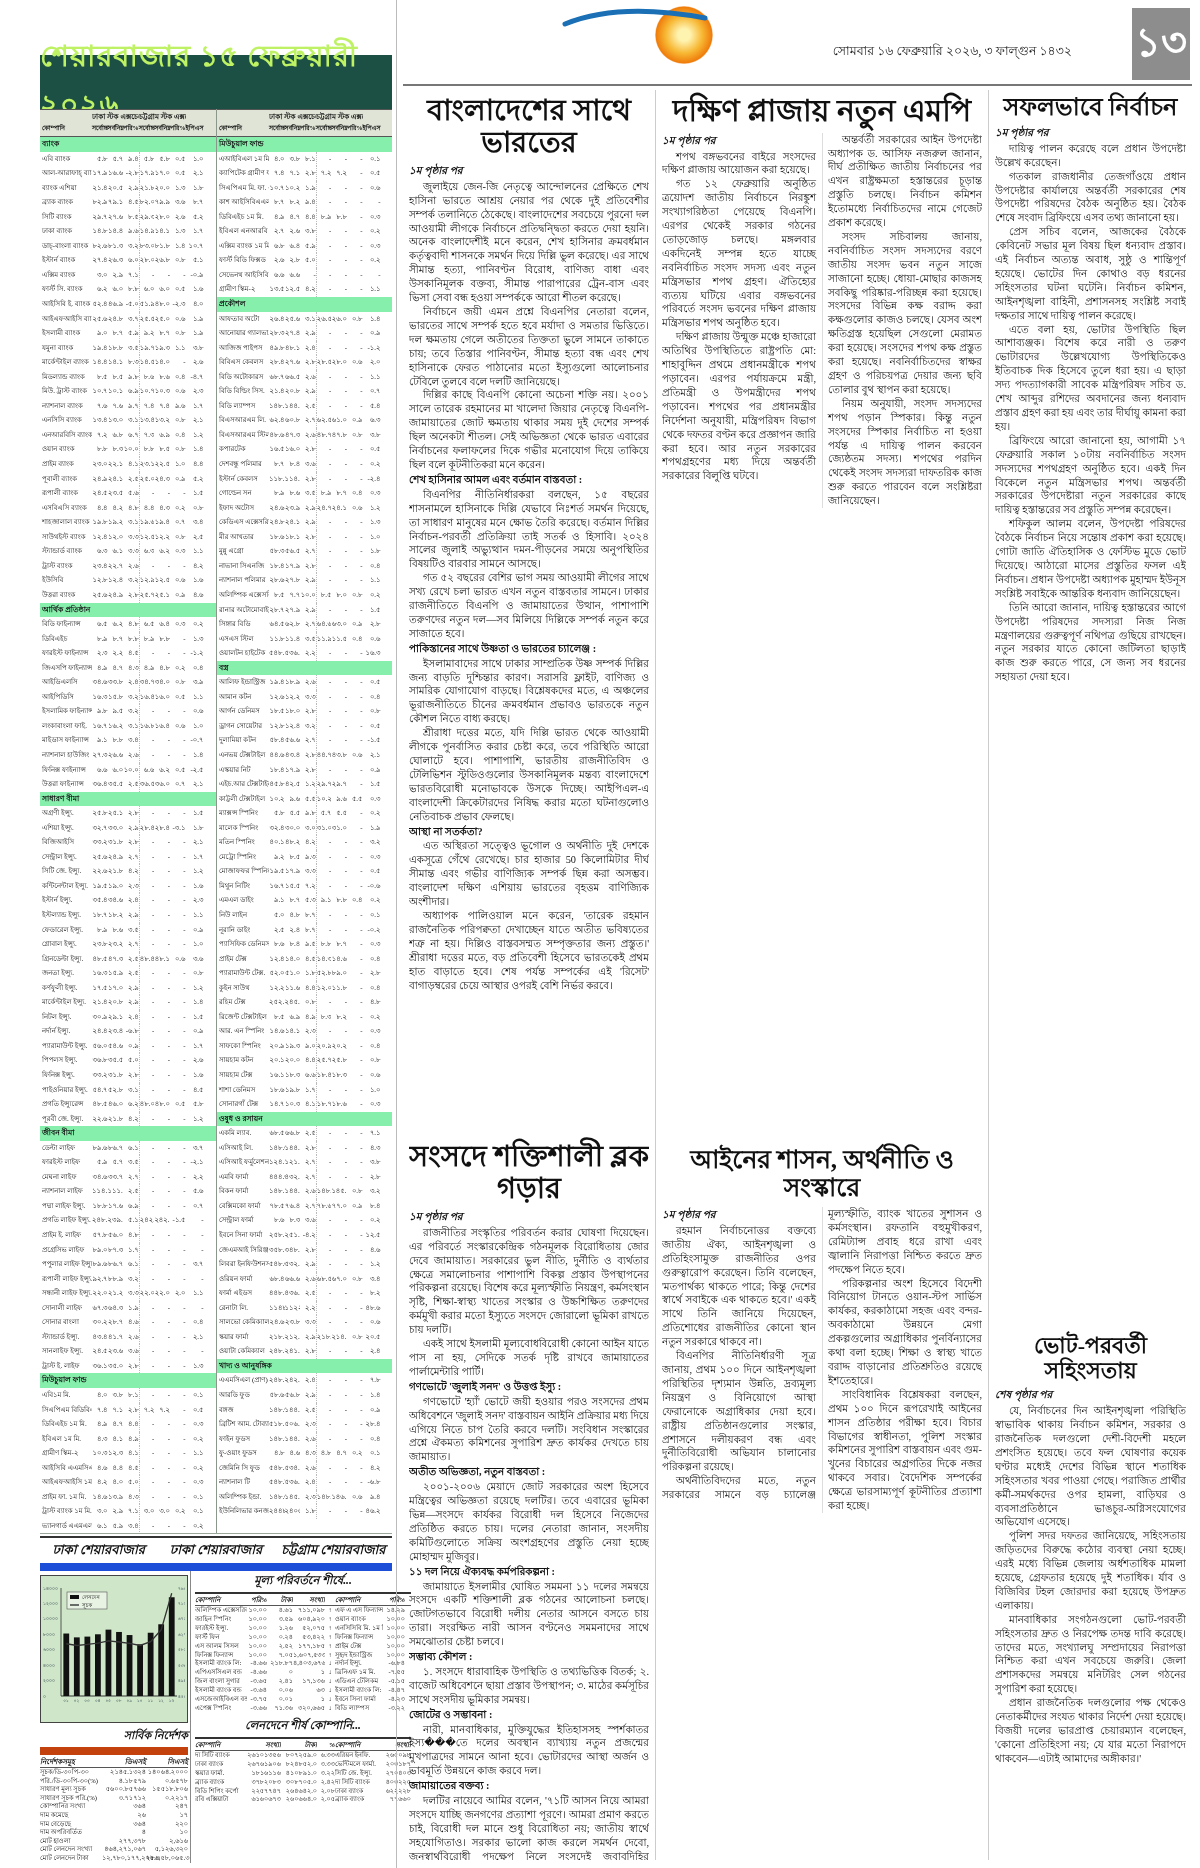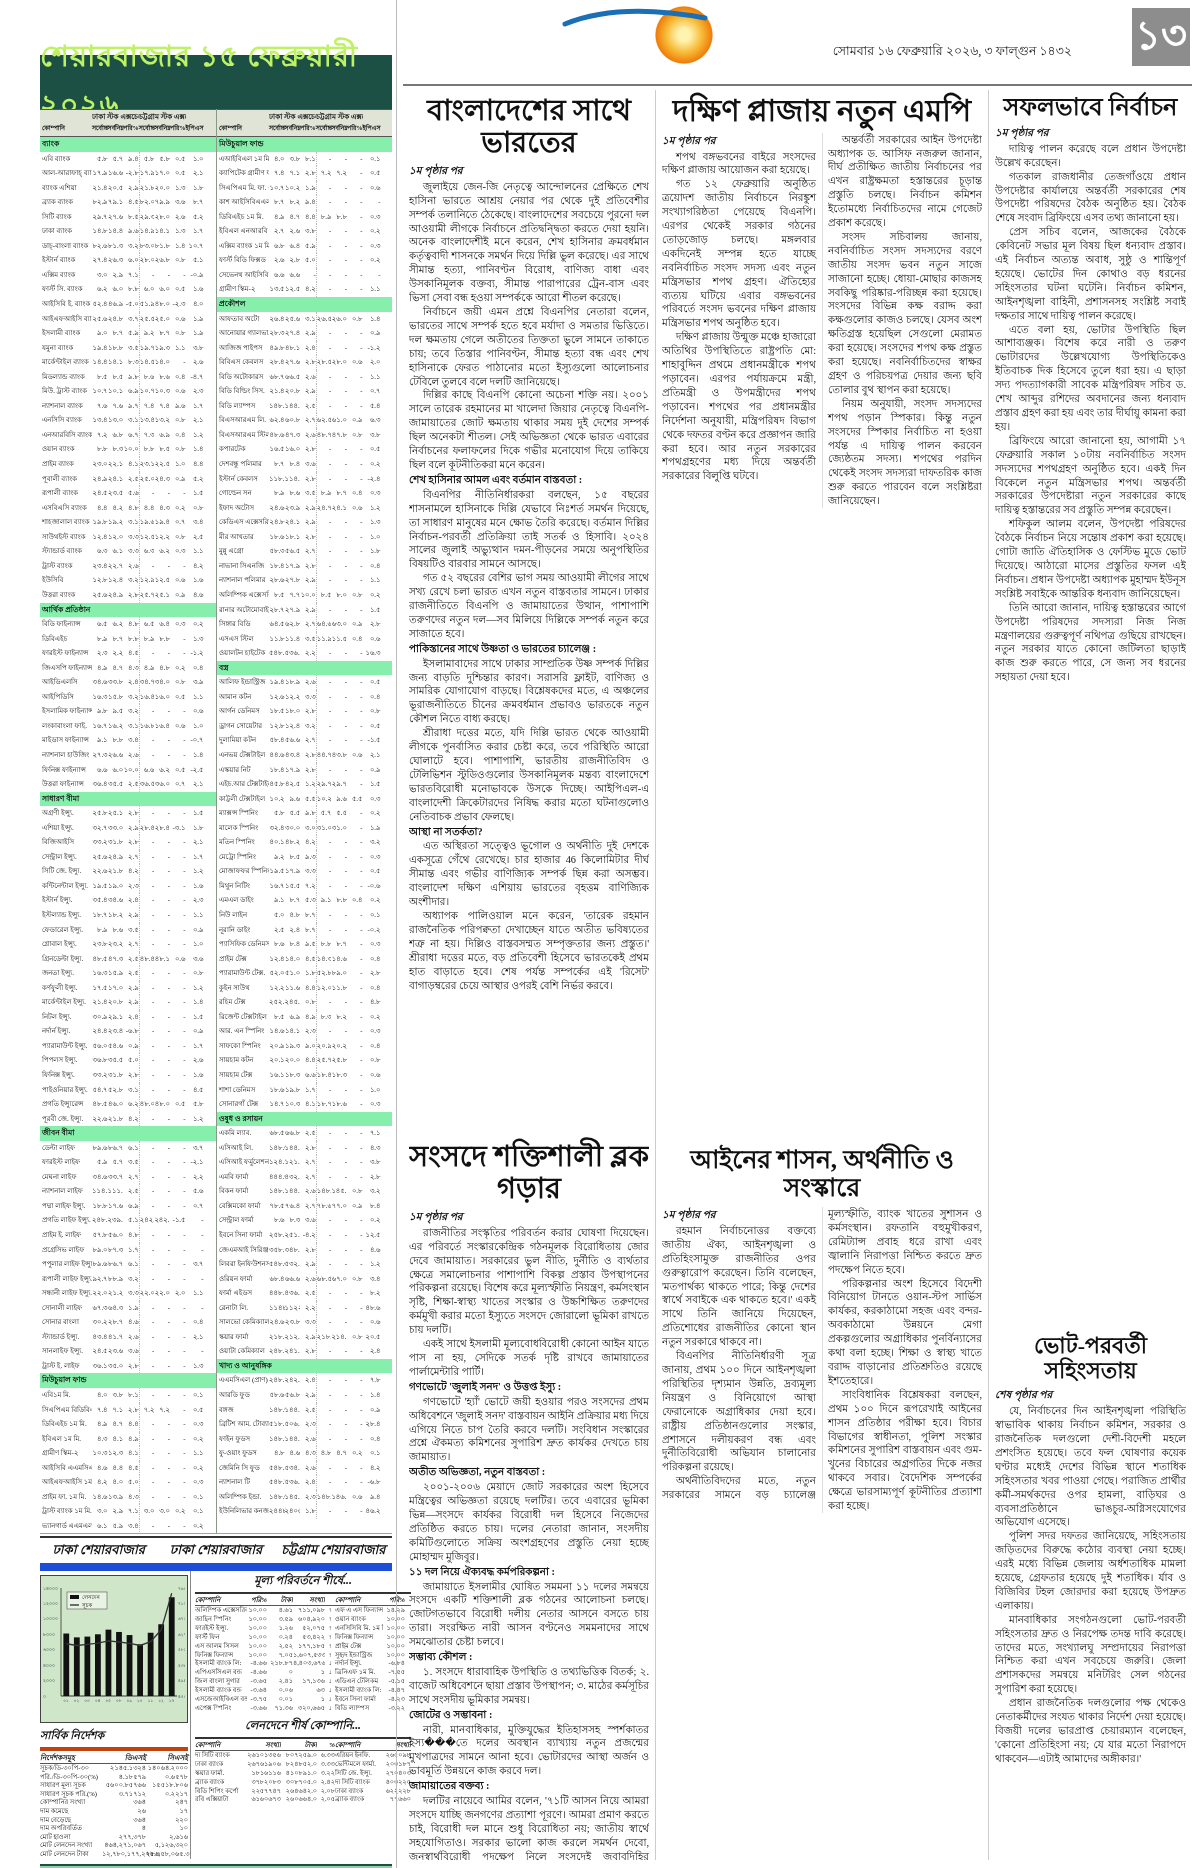--- a/index.html
+++ b/index.html
@@ -26,22 +26,22 @@
   .srow .v.sep{border-left:1px dotted #bbb;}
   .sgroup{font-size:7.6px;line-height:14.55px;height:14.55px;font-weight:bold;padding-left:2px;background:#86efac;}
   
   .sum-heads{display:flex;border-top:2px solid #333;margin-top:2px;}
   .sum-heads .sh{flex:1;text-align:center;font-style:italic;font-weight:bold;font-size:13px;
         border-bottom:8px solid #1d4ed8;padding:2px 0;}
   .sum-body{display:flex;}
   .sum-left{width:152px;padding:4px 2px 0 0;box-sizing:border-box;}
   .sum-right{flex:1;border-left:1px solid #888;padding:0 0 0 4px;box-sizing:border-box;}
   .chartbox{width:146px;height:146px;background:#cfe6c9;border:1px solid #444;}
-  .ind-title{text-align:left;font-style:italic;font-weight:bold;font-size:11px;margin-top:4px;
-        border-bottom:4px solid #c2410c;padding-bottom:1px;}
+  .ind-title{text-align:right;font-style:italic;font-weight:bold;font-size:11px;margin-top:4px;
+        border-bottom:8px solid #c2410c;padding-bottom:1px;}
   .ind-table{width:100%;font-size:6.6px;margin-top:2px;}
   .ind-row{display:grid;grid-template-columns:62px 44px 42px;line-height:8.6px;}
   .ind-row .a{text-align:left;} .ind-row .b,.ind-row .c{text-align:right;}
   .ind-head{font-weight:bold;font-style:italic;font-size:7.2px;border-bottom:1px solid #555;line-height:10px;}
   .mini-title{text-align:center;font-style:italic;font-weight:bold;font-size:11.5px;border-bottom:2px solid #333;
         padding:1px 0;}
   .mini-head{display:grid;font-weight:bold;font-style:italic;font-size:6.8px;border-bottom:1px solid #555;line-height:9px;padding:1px 0;}
   .mini-row{display:grid;font-size:6.5px;line-height:8.9px;}
   .g6{grid-template-columns:52px 20px 26px 32px 10px 48px 22px;}
   .t6{grid-template-columns:52px 34px 36px 18px 48px 28px;}
@@ -52,21 +52,21 @@
         font-size:12.5px;text-align:center;padding:5px 0;}
   
   #news{position:absolute;left:396px;top:0;width:796px;height:1868px;border-left:1px solid #bbb;box-sizing:border-box;padding-left:6px;}
   .nhead{position:relative;height:84px;border-bottom:2px solid #777;}
   .logo{position:absolute;left:148px;top:6px;font-weight:bold;font-size:46px;line-height:60px;}
   .logo .sun{position:absolute;left:104px;top:0px;width:58px;height:58px;border-radius:50%;z-index:0;
         background:radial-gradient(circle,#fff3b0 15%,#f7b733 45%,#ef7d0c 68%,rgba(239,125,12,0) 72%);}
   .logo .swoosh{position:absolute;left:8px;top:2px;z-index:1;}
   .logo .word{position:relative;z-index:2;}
   .dateline{position:absolute;right:120px;top:42px;font-size:12.5px;color:#222;}
-  .pagenum{position:absolute;right:2px;top:8px;width:58px;height:58px;background:#8d8d8d;color:#fff;
+  .pagenum{position:absolute;right:2px;top:8px;width:58px;height:72px;background:#8d8d8d;color:#fff;
         display:flex;align-items:center;justify-content:center;font-weight:bold;font-size:40px;}
   .bands{display:flex;margin-top:4px;}
   .band{box-sizing:border-box;padding:0 6px;}
   #bandA{width:252px;}
   #bandB{width:334px;border-left:1px solid #ccc;border-right:1px solid #ccc;}
   #bandC{flex:1;}
   .article{overflow:hidden;}
   .atitle{font-weight:bold;text-align:center;line-height:1.12;margin:4px 0 5px 0;}
   .t29{font-size:29px;} .t31{font-size:30px;} .t24{font-size:24px;} .t25{font-size:25px;} .t23{font-size:22px;}
   .cont{font-weight:bold;font-style:italic;font-size:10.5px;margin:1px 0 2px 0;}
@@ -2277,21 +2277,21 @@
               <p>জুলাইয়ে জেন-জি নেতৃত্বে আন্দোলনের প্রেক্ষিতে শেখ হাসিনা ভারতে আশ্রয় নেয়ার পর থেকে দুই প্রতিবেশীর সম্পর্ক তলানিতে ঠেকেছে। বাংলাদেশের সবচেয়ে পুরনো দল আওয়ামী লীগকে নির্বাচনে প্রতিদ্বন্দ্বিতা করতে দেয়া হয়নি। অনেক বাংলাদেশীই মনে করেন, শেখ হাসিনার ক্রমবর্ধমান কর্তৃত্ববাদী শাসনকে সমর্থন দিয়ে দিল্লি ভুল করেছে। এর সাথে সীমান্ত হত্যা, পানিবণ্টন বিরোধ, বাণিজ্য বাধা এবং উসকানিমূলক বক্তব্য, সীমান্ত পারাপারের ট্রেন-বাস এবং ভিসা সেবা বন্ধ হওয়া সম্পর্ককে আরো শীতল করেছে।</p>
               <p>নির্বাচনে জয়ী এমন প্রশ্নে বিএনপির নেতারা বলেন, ভারতের সাথে সম্পর্ক হতে হবে মর্যাদা ও সমতার ভিত্তিতে। দল ক্ষমতায় গেলে অতীতের তিক্ততা ভুলে সামনে তাকাতে চায়; তবে তিস্তার পানিবণ্টন, সীমান্ত হত্যা বন্ধ এবং শেখ হাসিনাকে ফেরত পাঠানোর মতো ইস্যুগুলো আলোচনার টেবিলে তুলবে বলে দলটি জানিয়েছে।</p>
               <p>দিল্লির কাছে বিএনপি কোনো অচেনা শক্তি নয়। ২০০১ সালে তারেক রহমানের মা খালেদা জিয়ার নেতৃত্বে বিএনপি-জামায়াতের জোট ক্ষমতায় থাকার সময় দুই দেশের সম্পর্ক ছিল অনেকটা শীতল। সেই অভিজ্ঞতা থেকে ভারত এবারের নির্বাচনের ফলাফলের দিকে গভীর মনোযোগ দিয়ে তাকিয়ে ছিল বলে কূটনীতিকরা মনে করেন।</p>
               <div class="sub">শেখ হাসিনার আমল এবং বর্তমান বাস্তবতা :</div>
               <p>বিএনপির নীতিনির্ধারকরা বলছেন, ১৫ বছরের শাসনামলে হাসিনাকে দিল্লি যেভাবে নিঃশর্ত সমর্থন দিয়েছে, তা সাধারণ মানুষের মনে ক্ষোভ তৈরি করেছে। বর্তমান দিল্লির নির্বাচন-পরবর্তী প্রতিক্রিয়া তাই সতর্ক ও হিসাবি। ২০২৪ সালের জুলাই অভ্যুত্থান দমন-পীড়নের সময়ে অনুপস্থিতির বিষয়টিও বারবার সামনে আসছে।</p>
               <p>গত ৫২ বছরের বেশির ভাগ সময় আওয়ামী লীগের সাথে সখ্য রেখে চলা ভারত এখন নতুন বাস্তবতার সামনে। ঢাকার রাজনীতিতে বিএনপি ও জামায়াতের উত্থান, পাশাপাশি তরুণদের নতুন দল—সব মিলিয়ে দিল্লিকে সম্পর্ক নতুন করে সাজাতে হবে।</p>
               <div class="sub">পাকিস্তানের সাথে উষ্ণতা ও ভারতের চ্যালেঞ্জ :</div>
               <p>ইসলামাবাদের সাথে ঢাকার সাম্প্রতিক উষ্ণ সম্পর্ক দিল্লির জন্য বাড়তি দুশ্চিন্তার কারণ। সরাসরি ফ্লাইট, বাণিজ্য ও সামরিক যোগাযোগ বাড়ছে। বিশ্লেষকদের মতে, এ অঞ্চলের ভূরাজনীতিতে চীনের ক্রমবর্ধমান প্রভাবও ভারতকে নতুন কৌশল নিতে বাধ্য করছে।</p>
               <p>শ্রীরাধা দত্তের মতে, যদি দিল্লি ভারত থেকে আওয়ামী লীগকে পুনর্বাসিত করার চেষ্টা করে, তবে পরিস্থিতি আরো ঘোলাটে হবে। পাশাপাশি, ভারতীয় রাজনীতিবিদ ও টেলিভিশন স্টুডিওগুলোর উসকানিমূলক মন্তব্য বাংলাদেশে ভারতবিরোধী মনোভাবকে উসকে দিচ্ছে। আইপিএল-এ বাংলাদেশী ক্রিকেটারদের নিষিদ্ধ করার মতো ঘটনাগুলোও নেতিবাচক প্রভাব ফেলছে।</p>
               <div class="sub">আস্থা না সতর্কতা?</div>
-              <p>এত অস্থিরতা সত্ত্বেও ভূগোল ও অর্থনীতি দুই দেশকে একসূত্রে গেঁথে রেখেছে। চার হাজার 46 কিলোমিটার দীর্ঘ সীমান্ত এবং গভীর বাণিজ্যিক সম্পর্ক ছিন্ন করা অসম্ভব। বাংলাদেশ দক্ষিণ এশিয়ায় ভারতের বৃহত্তম বাণিজ্যিক অংশীদার।</p>
+              <p>এত অস্থিরতা সত্ত্বেও ভূগোল ও অর্থনীতি দুই দেশকে একসূত্রে গেঁথে রেখেছে। চার হাজার 50 কিলোমিটার দীর্ঘ সীমান্ত এবং গভীর বাণিজ্যিক সম্পর্ক ছিন্ন করা অসম্ভব। বাংলাদেশ দক্ষিণ এশিয়ায় ভারতের বৃহত্তম বাণিজ্যিক অংশীদার।</p>
               <p>অধ্যাপক পালিওয়াল মনে করেন, 'তারেক রহমান রাজনৈতিক পরিপক্বতা দেখাচ্ছেন যাতে অতীত ভবিষ্যতের শত্রু না হয়। দিল্লিও বাস্তবসম্মত সম্পৃক্ততার জন্য প্রস্তুত।' শ্রীরাধা দত্তের মতে, বড় প্রতিবেশী হিসেবে ভারতকেই প্রথম হাত বাড়াতে হবে। শেষ পর্যন্ত সম্পর্কের এই 'রিসেট' বাগাড়ম্বরের চেয়ে আস্থার ওপরই বেশি নির্ভর করবে।</p>
             </div>
           </div>
         <div class="article" id="a3" style="height:724px;">
             <div class="atitle t29">সংসদে শক্তিশালী ব্লক গড়ার</div>
             <div class="abody">
               <div class="cont">১ম পৃষ্ঠার পর</div>
               <p>রাজনীতির সংস্কৃতির পরিবর্তন করার ঘোষণা দিয়েছেন। এর পরিবর্তে সংস্কারকেন্দ্রিক গঠনমূলক বিরোধিতায় জোর দেবে জামায়াত। সরকারের ভুল নীতি, দুর্নীতি ও ব্যর্থতার ক্ষেত্রে সমালোচনার পাশাপাশি বিকল্প প্রস্তাব উপস্থাপনের পরিকল্পনা রয়েছে। বিশেষ করে মূল্যস্ফীতি নিয়ন্ত্রণ, কর্মসংস্থান সৃষ্টি, শিক্ষা-স্বাস্থ্য খাতের সংস্কার ও উচ্চশিক্ষিত তরুণদের কর্মমুখী করার মতো ইস্যুতে সংসদে জোরালো ভূমিকা রাখতে চায় দলটি।</p>
               <p>একই সাথে ইসলামী মূল্যবোধবিরোধী কোনো আইন যাতে পাস না হয়, সেদিকে সতর্ক দৃষ্টি রাখবে জামায়াতের পার্লামেন্টারি পার্টি।</p>
               <div class="sub">গণভোটে 'জুলাই সনদ' ও উত্তপ্ত ইস্যু :</div>

